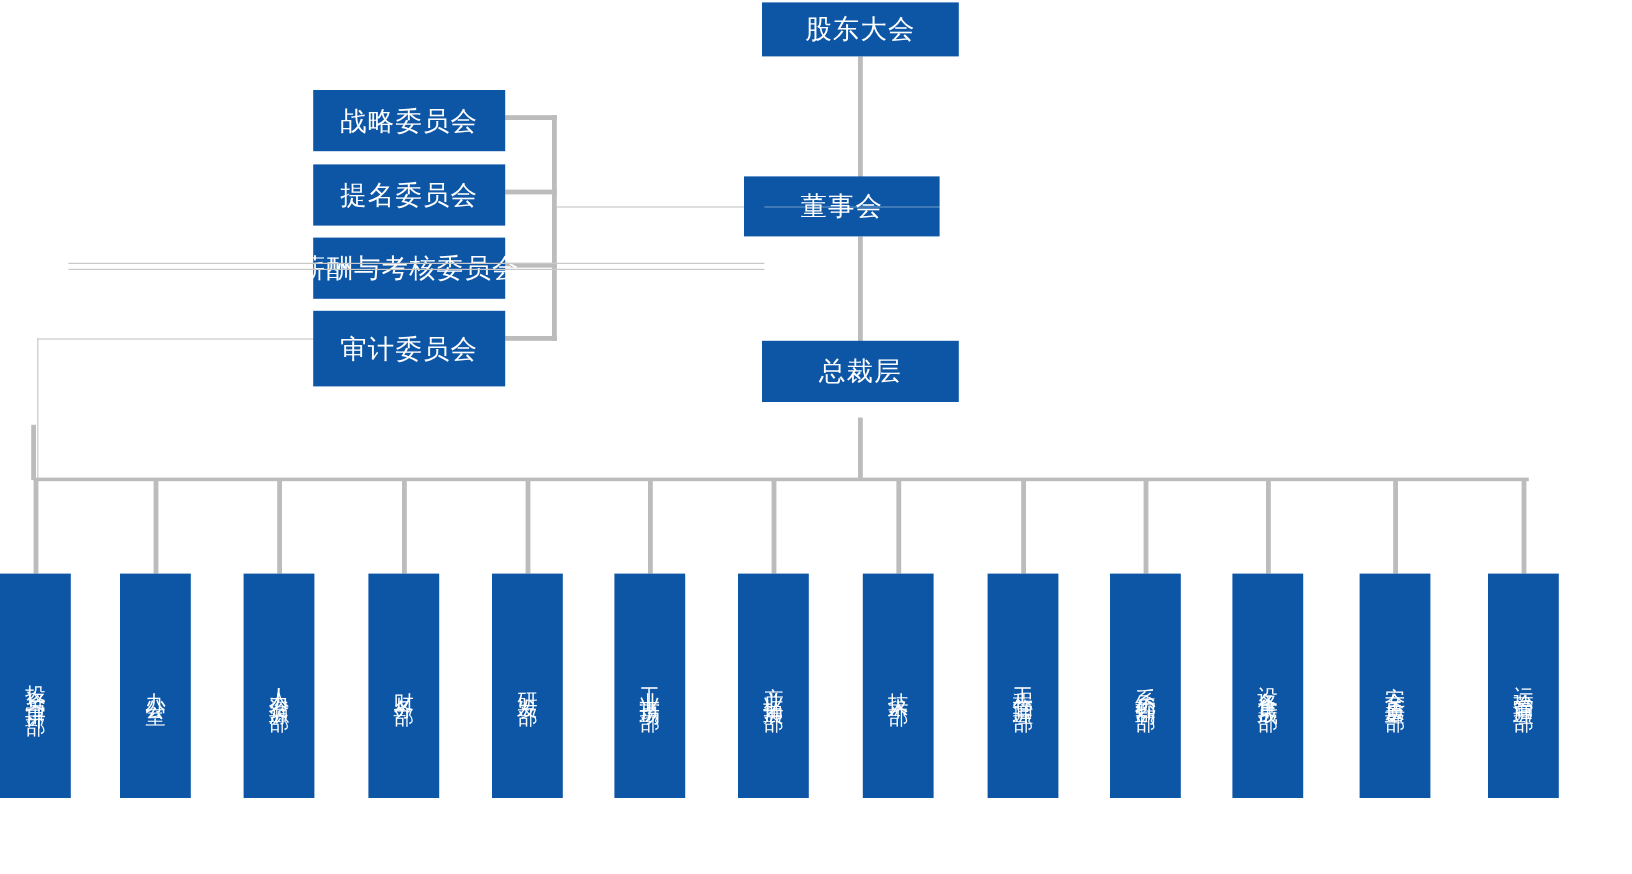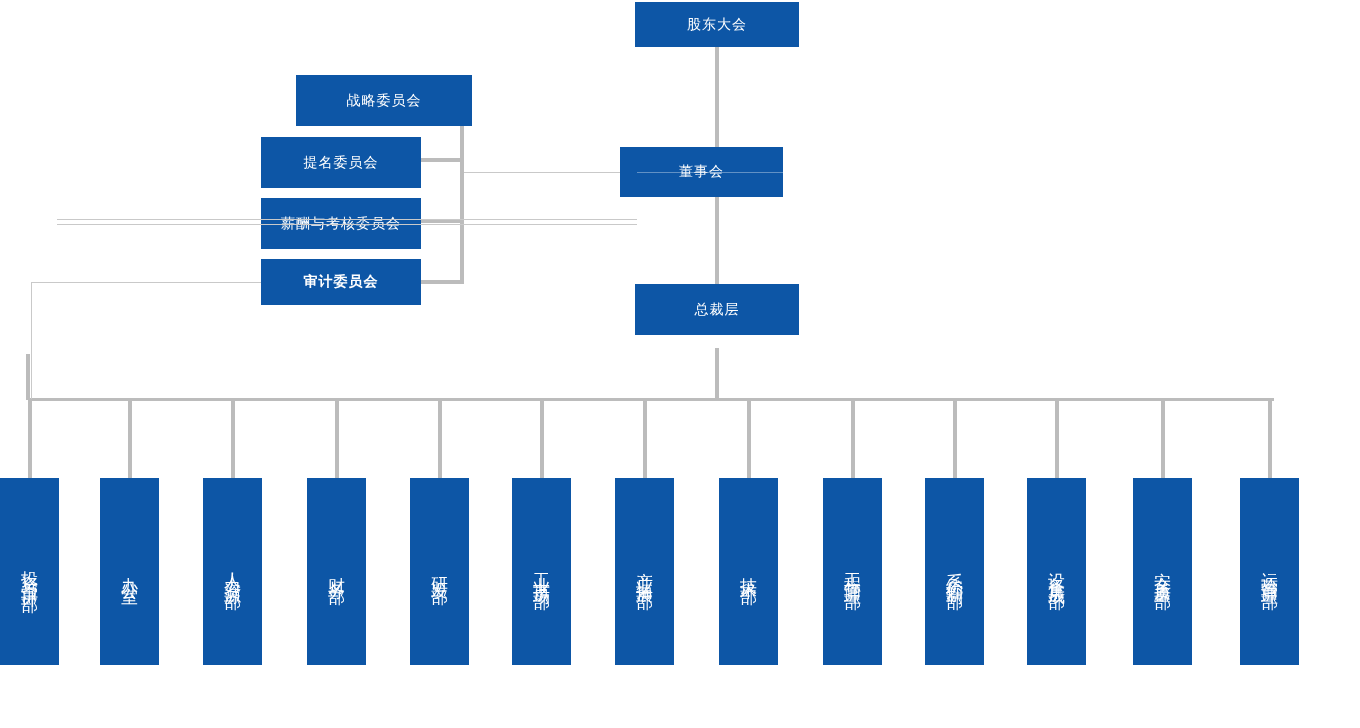--- a/index.html
+++ b/index.html
@@ -13,21 +13,21 @@
     width:1360px;height:728px;
     background:#ffffff;
     font-family:"Liberation Sans","DejaVu Sans",sans-serif;
     overflow:hidden;
   }
   .box{
     position:absolute;
     background:var(--blue);
     color:#ffffff;
     display:flex;align-items:center;justify-content:center;
-    font-size:14px;
+    font-size:22px;
     letter-spacing:1px;
     z-index:2;
     box-sizing:border-box;
     white-space:nowrap;
   }
   .dept{
     position:absolute;
     top:478px;width:59px;height:187px;
     background:var(--blue);
     display:flex;align-items:center;justify-content:center;
@@ -87,30 +87,30 @@
   <div class="box" style="left:635px;top:2px;width:164px;height:45px;">
     <span>股东大会</span>
   </div>
   <div class="box" style="left:620px;top:147px;width:163px;height:50px;">
     <span>董事会</span>
   </div>
   <div class="box" style="left:635px;top:284px;width:164px;height:51px;">
     <span>总裁层</span>
   </div>
 
-  <div class="box" style="left:261px;top:75px;width:176px;height:51px;margin-left:35px;">
+  <div class="box" style="left:261px;top:75px;width:160px;height:51px;">
     <span>战略委员会</span>
   </div>
   <div class="box" style="left:261px;top:137px;width:160px;height:51px;justify-content:center;">
     <span>提名委员会</span>
   </div>
   <div class="box" style="left:261px;top:198px;width:160px;height:51px;">
     <span>薪酬与考核委员会</span>
   </div>
-  <div class="box" style="left:261px;top:259px;width:160px;height:46px;font-weight:bold;">
+  <div class="box" style="left:261px;top:259px;width:160px;height:63px;">
     <span>审计委员会</span>
   </div>
 
   <div class="dept" style="left:0px;">
       <span>投资与审计部</span>
     </div>
   <div class="dept" style="left:100px;">
       <span>办公室</span>
     </div>
   <div class="dept" style="left:203px;">

